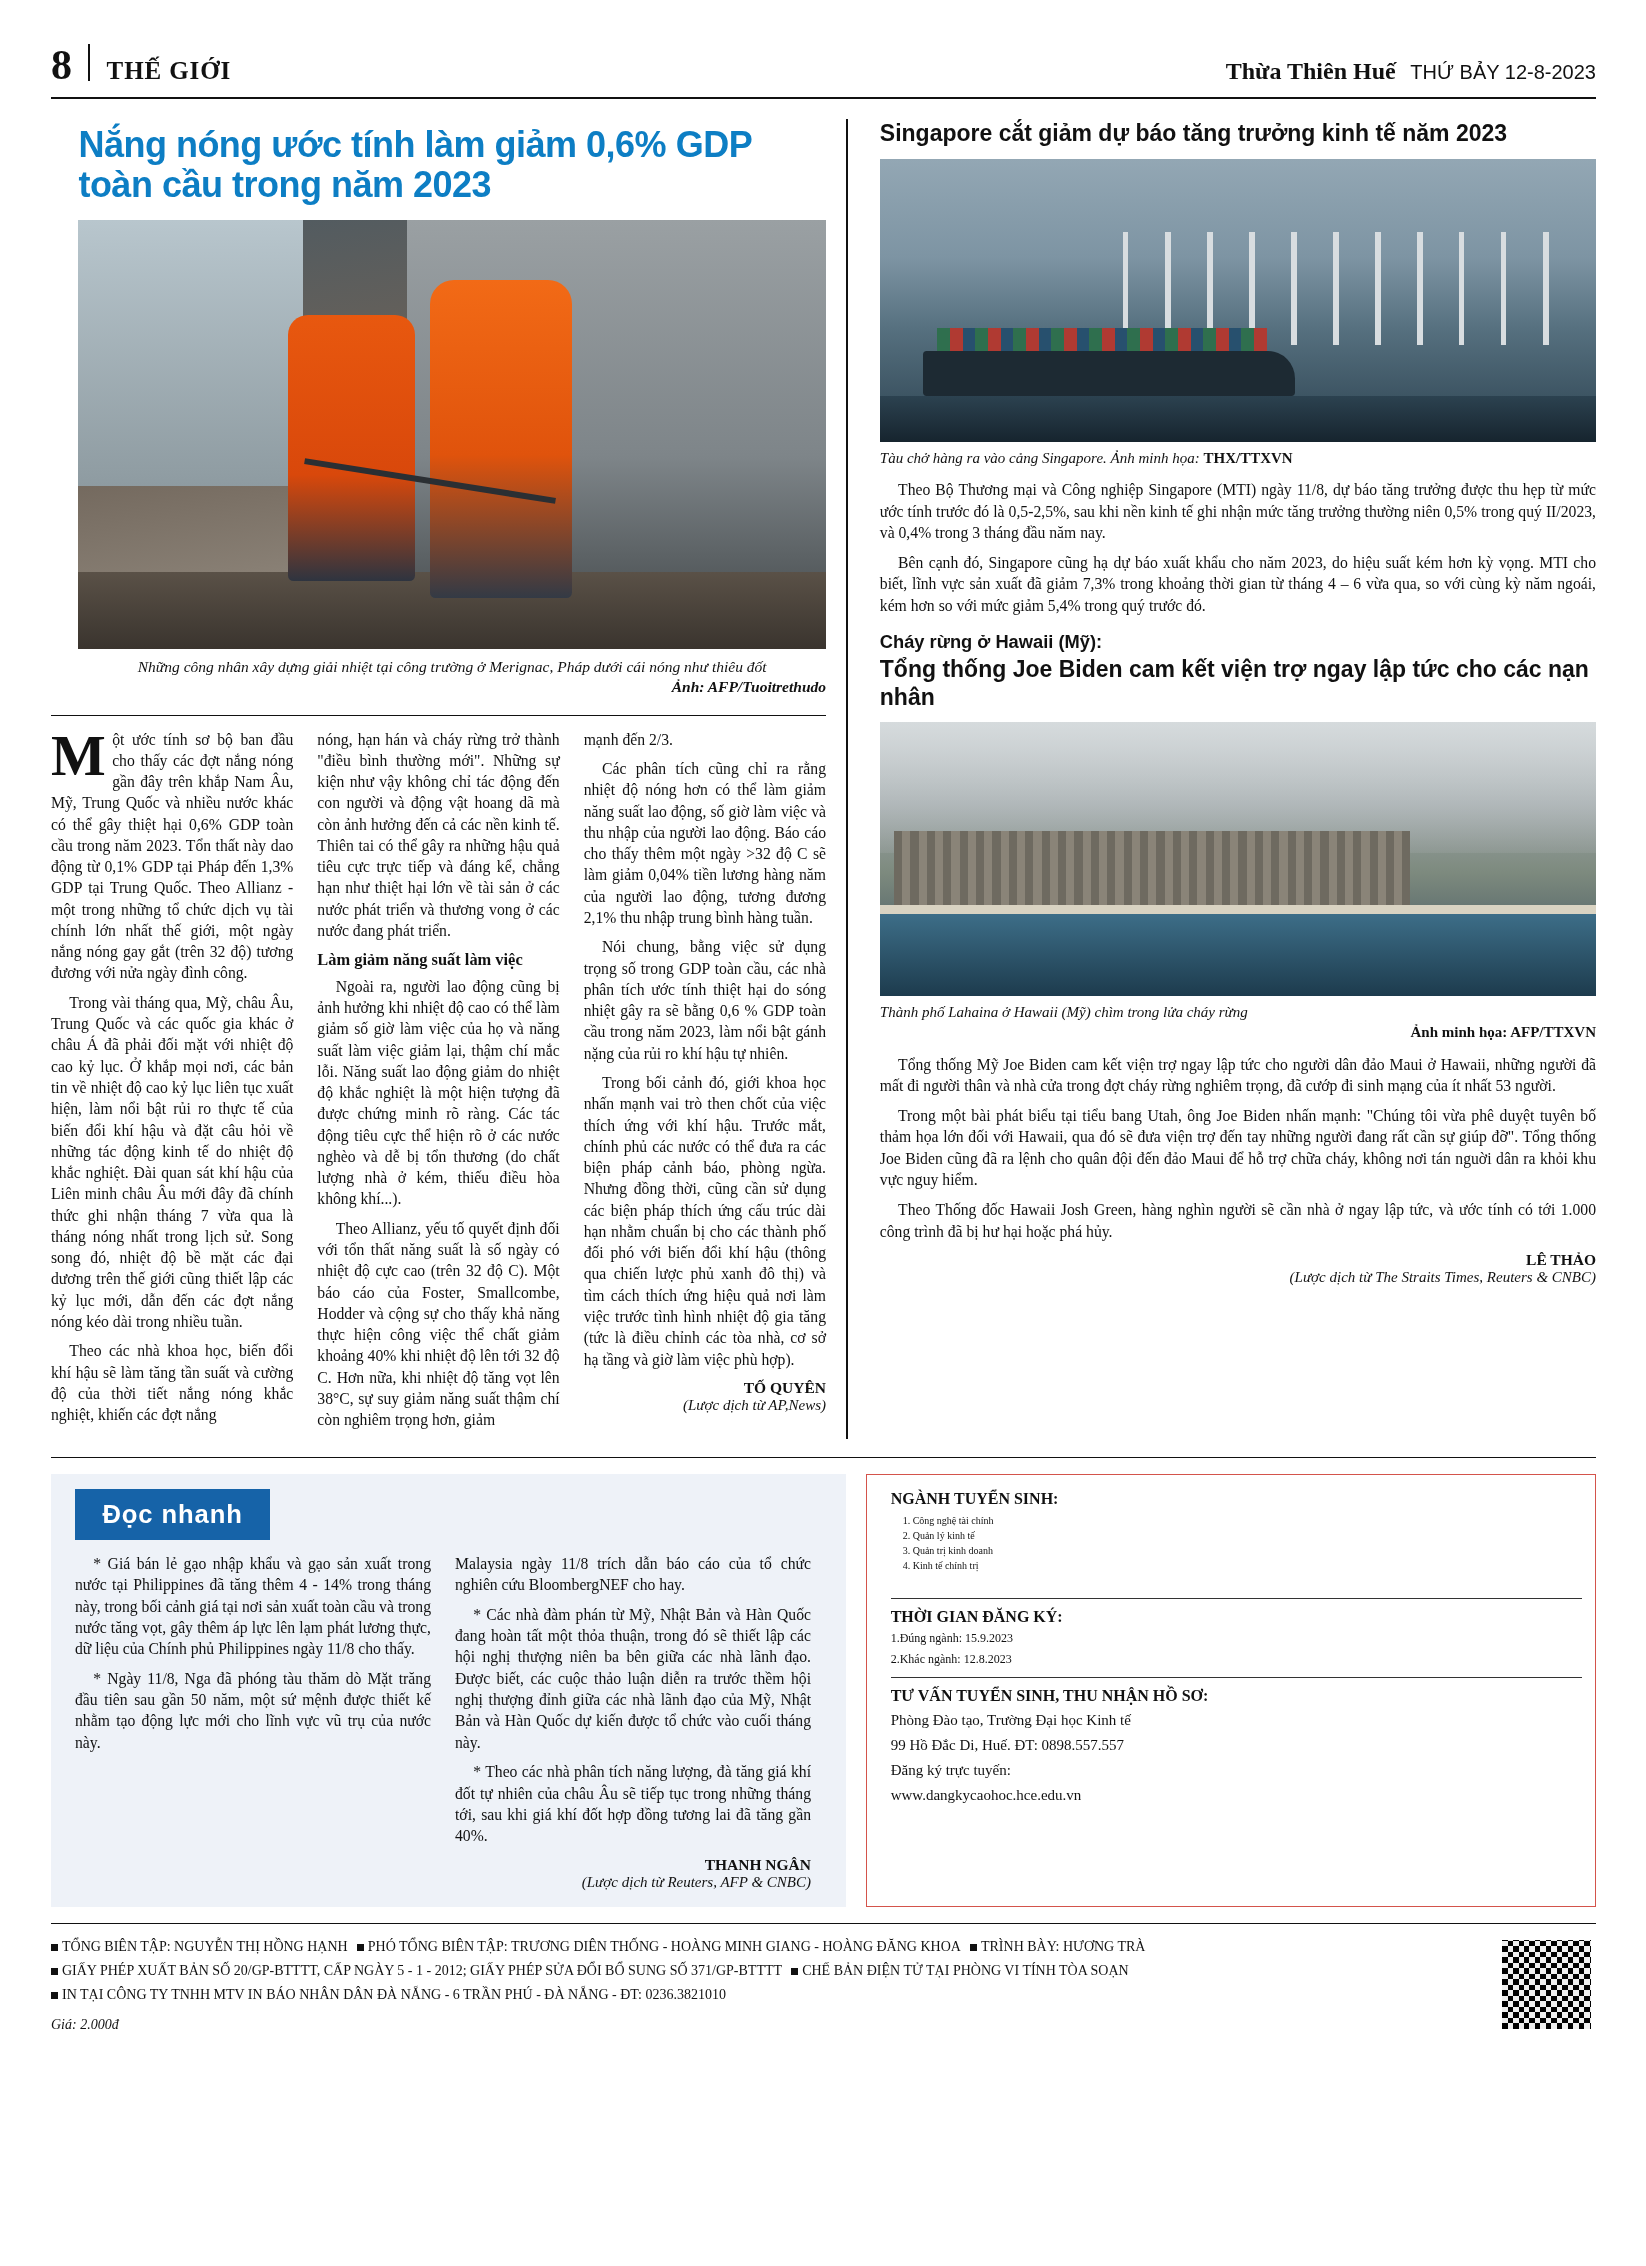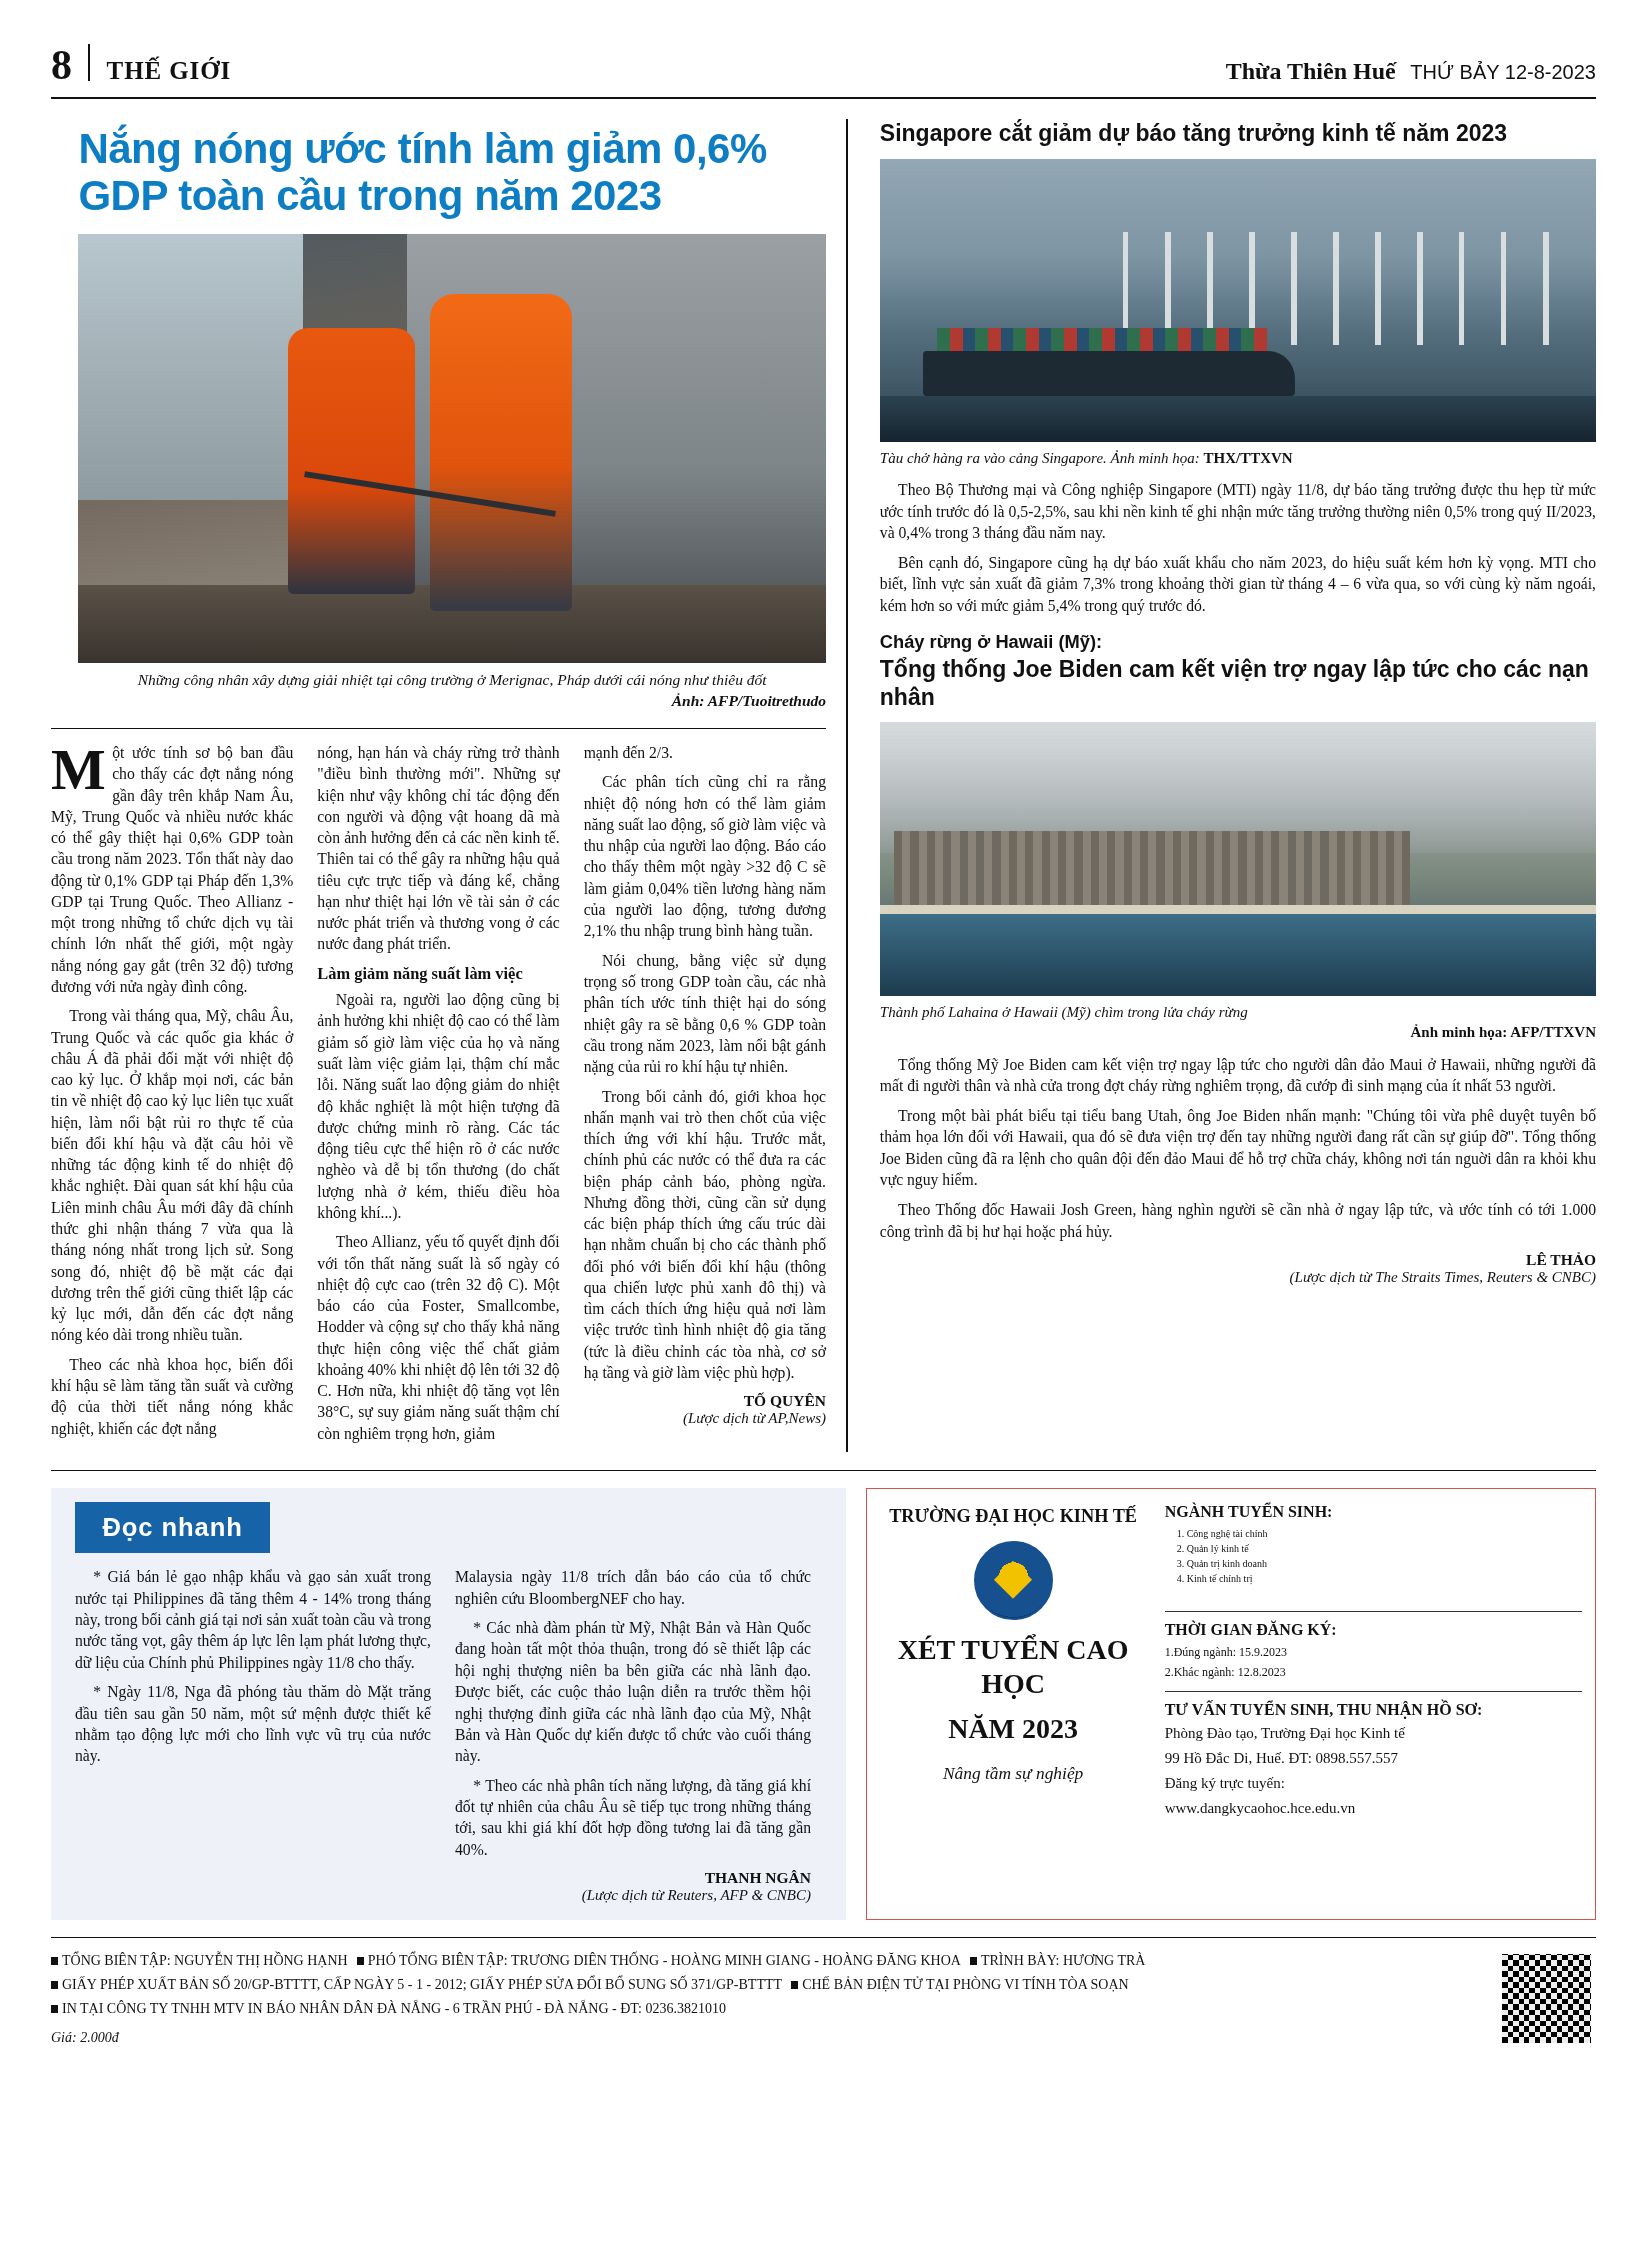--- a/index.html
+++ b/index.html
@@ -40,21 +40,21 @@
     display:flex; gap:0;
   }
   .left-block { width:795px; padding-right:20px; }
   .vrule { width:1.8px; background:#111; margin:0 0px; align-self:stretch; }
   .right-block { width:auto; flex:1; padding-left:32px; }
 
   
   .headline-main {
     font-family:"Liberation Sans", sans-serif;
     font-weight:bold;
-    font-size:42px;
+    font-size:36px;
     line-height:1.12;
     color:#0d7ec4;
     letter-spacing:-0.5px;
     margin:5.5px 0 14.6px 27.4px;
   }
   .photo {
     width:100%; height:429px;
     background:linear-gradient(170deg,#4d5a62 0%,#6d6257 40%,#8a8176 70%,#55595b 100%);
     position:relative; overflow:hidden;
   }
@@ -355,27 +355,20 @@
           <p>* Theo các nhà phân tích năng lượng, đà tăng giá khí đốt tự nhiên của châu Âu sẽ tiếp tục trong những tháng tới, sau khi giá khí đốt hợp đồng tương lai đã tăng gần 40%.</p>
           <div class="qr-byline">
             <span>THANH NGÂN</span>
             <span class="src">(Lược dịch từ Reuters, AFP &amp; CNBC)</span>
           </div>
         </div>
       </div>
     </div>
 
     <div class="ad">
-      <div class="ad-left">
-        <div class="ad-uni">TRƯỜNG ĐẠI HỌC KINH TẾ</div>
-        <div class="ad-logo"></div>
-        <div class="ad-title">XÉT TUYỂN CAO HỌC</div>
-        <div class="ad-title">NĂM 2023</div>
-        <div class="ad-sub">Nâng tầm sự nghiệp</div>
-      </div>
       <div class="ad-right">
         <div class="ad-h">NGÀNH TUYỂN SINH:</div>
         <ol>
           <li>Công nghệ tài chính</li>
           <li>Quản lý kinh tế</li>
           <li>Quản trị kinh doanh</li>
           <li>Kinh tế chính trị</li>
         </ol>
         <div class="line"></div>
         <div class="ad-h">THỜI GIAN ĐĂNG KÝ:</div>

